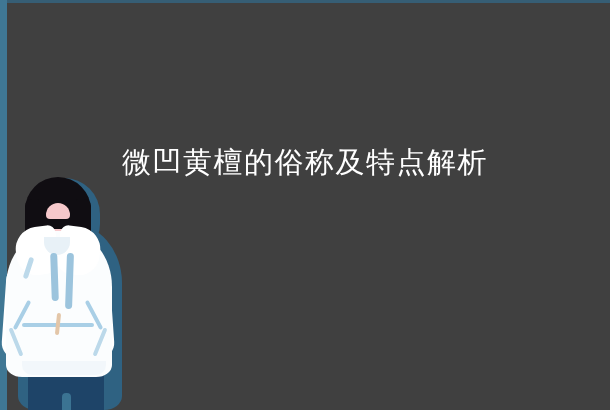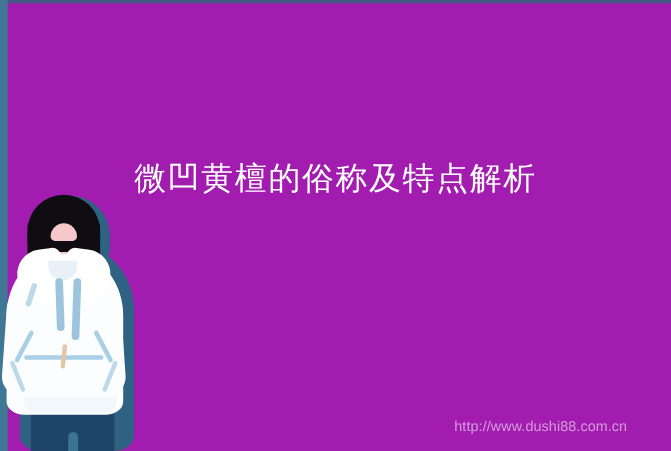--- a/index.html
+++ b/index.html
@@ -5,21 +5,21 @@
   html, body {
     margin: 0;
     padding: 0;
     background: #ffffff;
   }
   #stage {
     position: relative;
     width: 610px;
     height: 410px;
     overflow: hidden;
-    background: #a21caf;
+    background: #404040;
     font-family: "Liberation Sans", "DejaVu Sans", sans-serif;
   }
 
   
   .top-edge {
     position: absolute;
     left: 0; top: 0;
     width: 610px; height: 3px;
     background: #35647f;
     opacity: .85;
@@ -291,15 +291,14 @@
     <div class="pocket-edge-l"></div>
     <div class="pocket-edge-r"></div>
     <div class="pocket-band"></div>
     <div class="pocket-seam-l"></div>
     <div class="pocket-seam-r"></div>
     <div class="knot"></div>
   </div>
 
   <div class="title">微凹黄檀的俗称及特点解析</div>
 
-  <div class="watermark">http://www.dushi88.com.cn</div>
 
 </div>
 
 </body></html>

